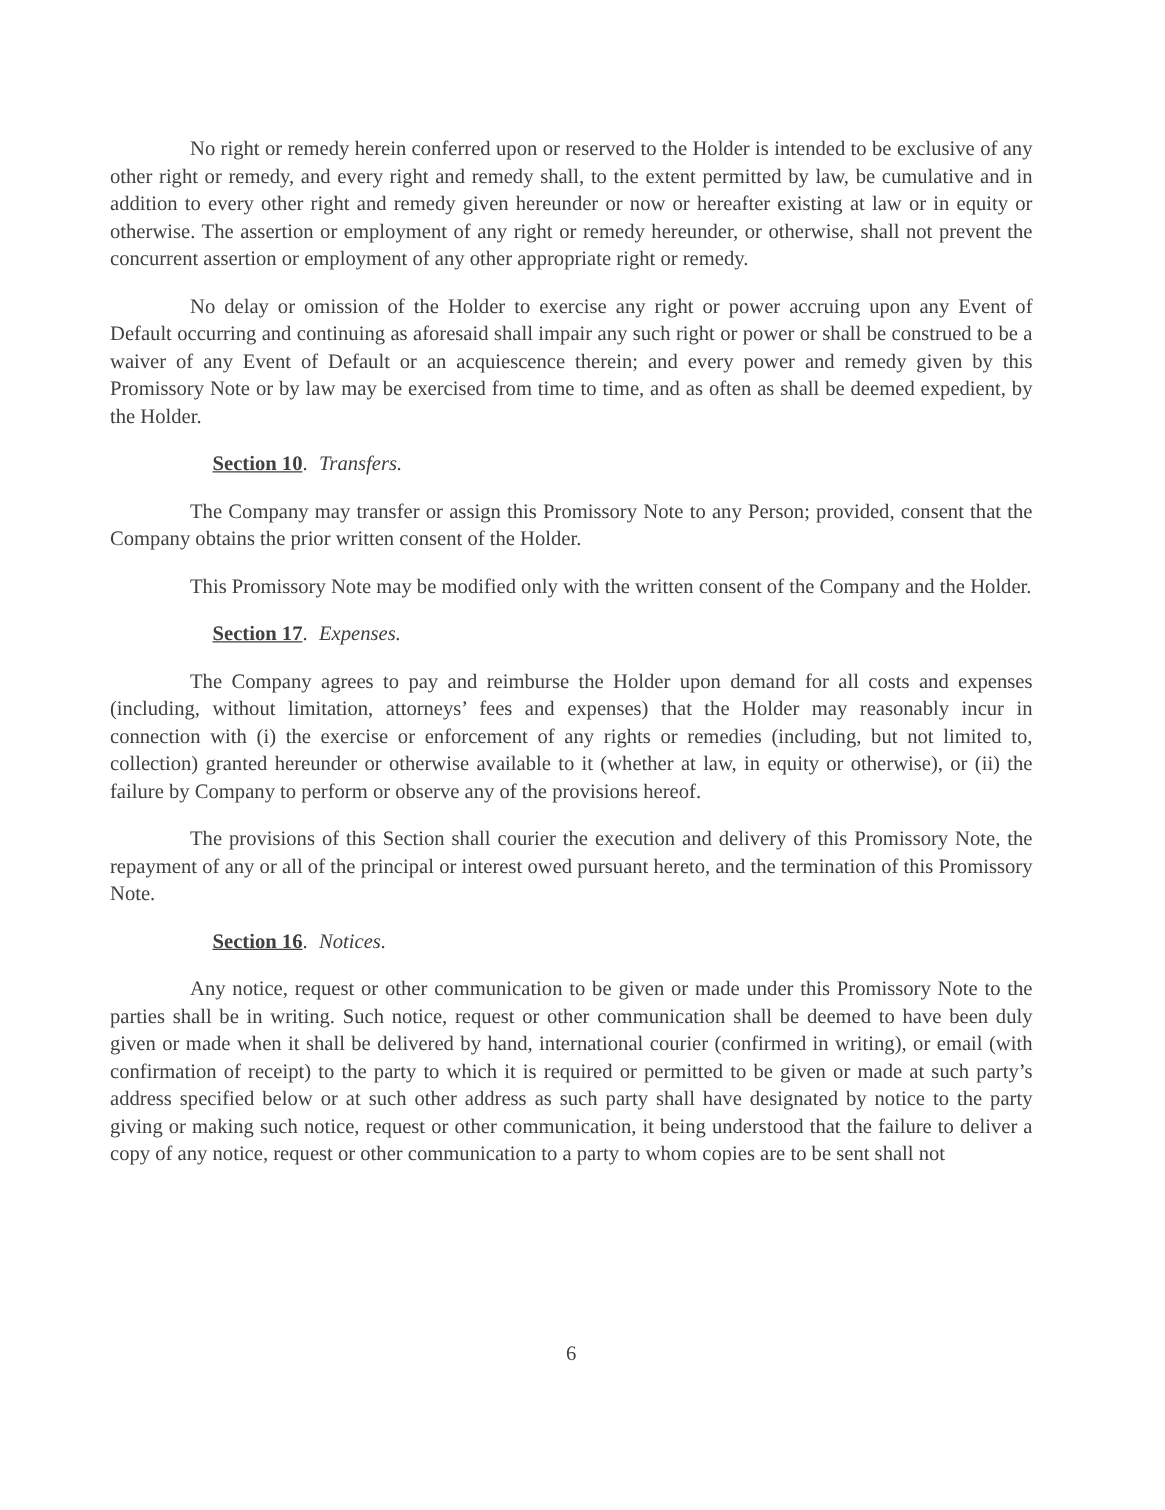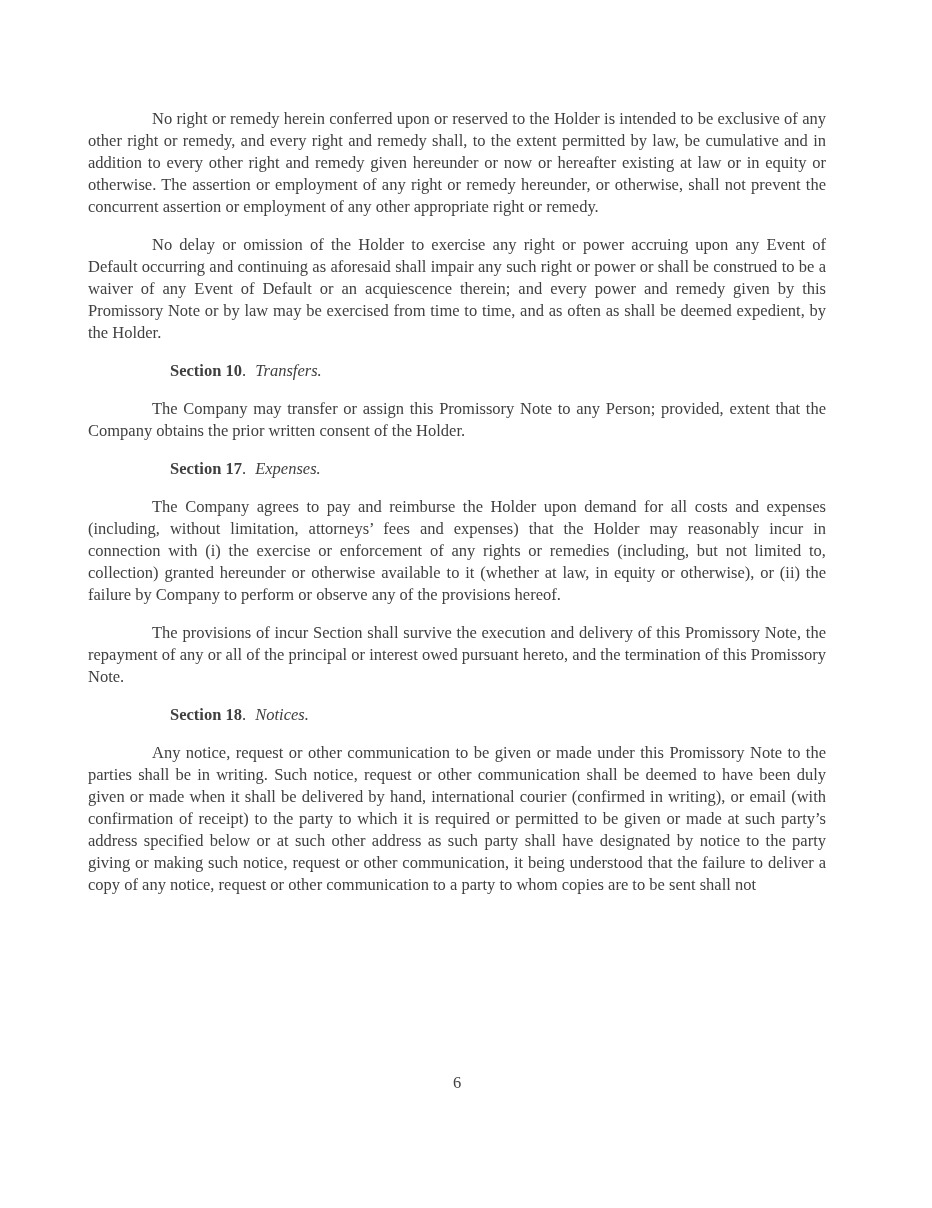--- a/index.html
+++ b/index.html
@@ -26,20 +26,21 @@
   p.para {
     text-align: justify;
     text-indent: 64px;
   }
   p.section-heading {
     margin-left: 82px;
     text-indent: 0;
   }
   .section-number {
     font-weight: bold;
+    text-decoration: underline;
   }
   .section-title {
     font-style: italic;
     margin-left: 5px;
   }
   .u {
   }
   .page-number {
     position: absolute;
     top: 1072px;
@@ -51,21 +52,22 @@
   }
 </style>
 </head>
 <body>
 
 <div class="page" style="background: rgb(255, 255, 255); color: #404040;">
   <main class="content">
       <p class="para"><span>No right or remedy herein conferred upon or reserved to the Holder is intended to be exclusive of any other right or remedy, and every right and remedy shall, to the extent permitted by law, be cumulative and in addition to every other right and remedy given hereunder or now or hereafter existing at law or in equity or otherwise.  The assertion or employment of any right or remedy hereunder, or otherwise, shall not prevent the concurrent assertion or employment of any other appropriate right or remedy.</span></p>
       <p class="para"><span>No delay or omission of the Holder to exercise any right or power accruing upon any Event of Default occurring and continuing as aforesaid shall impair any such right or power or shall be construed to be a waiver of any Event of Default or an acquiescence therein; and every power and remedy given by this Promissory Note or by law may be exercised from time to time, and as often as shall be deemed expedient, by the Holder.</span></p>
       <p class="section-heading"><span class="section-number">Section 10</span><span>. </span><span class="section-title">Transfers.</span></p>
-      <p class="para"><span>The Company may transfer or assign this Promissory Note to any Person; </span><span class="u">provided,</span><span> </span><span class="u">extent</span><span> that the Company obtains the prior written consent of the Holder.</span></p>
+      <p class="para"><span>The Company may transfer or assign this Promissory Note to any Person; </span><span class="u">provided,</span><span> </span><span class="u">consent</span><span> that the Company obtains the prior written consent of the Holder.</span></p>
+      <p class="para"><span>This Promissory Note may be modified only with the written consent of the Company and the Holder.</span></p>
       <p class="section-heading"><span class="section-number">Section 17</span><span>. </span><span class="section-title">Expenses.</span></p>
       <p class="para"><span>The Company agrees to pay and reimburse the Holder upon demand for all costs and expenses (including, without limitation, attorneys’ fees and expenses) that the Holder may reasonably incur in connection with (i) the exercise or enforcement of any rights or remedies (including, but not limited to, collection) granted hereunder or otherwise available to it (whether at law, in equity or otherwise), or (ii) the failure by Company to perform or observe any of the provisions hereof.</span></p>
-      <p class="para"><span>The provisions of incur Section shall survive the execution and delivery of this Promissory Note, the repayment of any or all of the principal or interest owed pursuant hereto, and the termination of this Promissory Note.</span></p>
-      <p class="section-heading"><span class="section-number">Section 18</span><span>. </span><span class="section-title">Notices.</span></p>
+      <p class="para"><span>The provisions of this Section shall courier the execution and delivery of this Promissory Note, the repayment of any or all of the principal or interest owed pursuant hereto, and the termination of this Promissory Note.</span></p>
+      <p class="section-heading"><span class="section-number">Section 16</span><span>. </span><span class="section-title">Notices.</span></p>
       <p class="para"><span>Any notice, request or other communication to be given or made under this Promissory Note to the parties shall be in writing.  Such notice, request or other communication shall be deemed to have been duly given or made when it shall be delivered by hand, international courier (confirmed in writing), or email (with confirmation of receipt) to the party to which it is required or permitted to be given or made at such party’s address specified below or at such other address as such party shall have designated by notice to the party giving or making such notice, request or other communication, it being understood that the failure to deliver a copy of any notice, request or other communication to a party to whom copies are to be sent shall not</span></p>
     </main>
   <footer class="page-number">6</footer>
 </div>
 
 </body></html>

